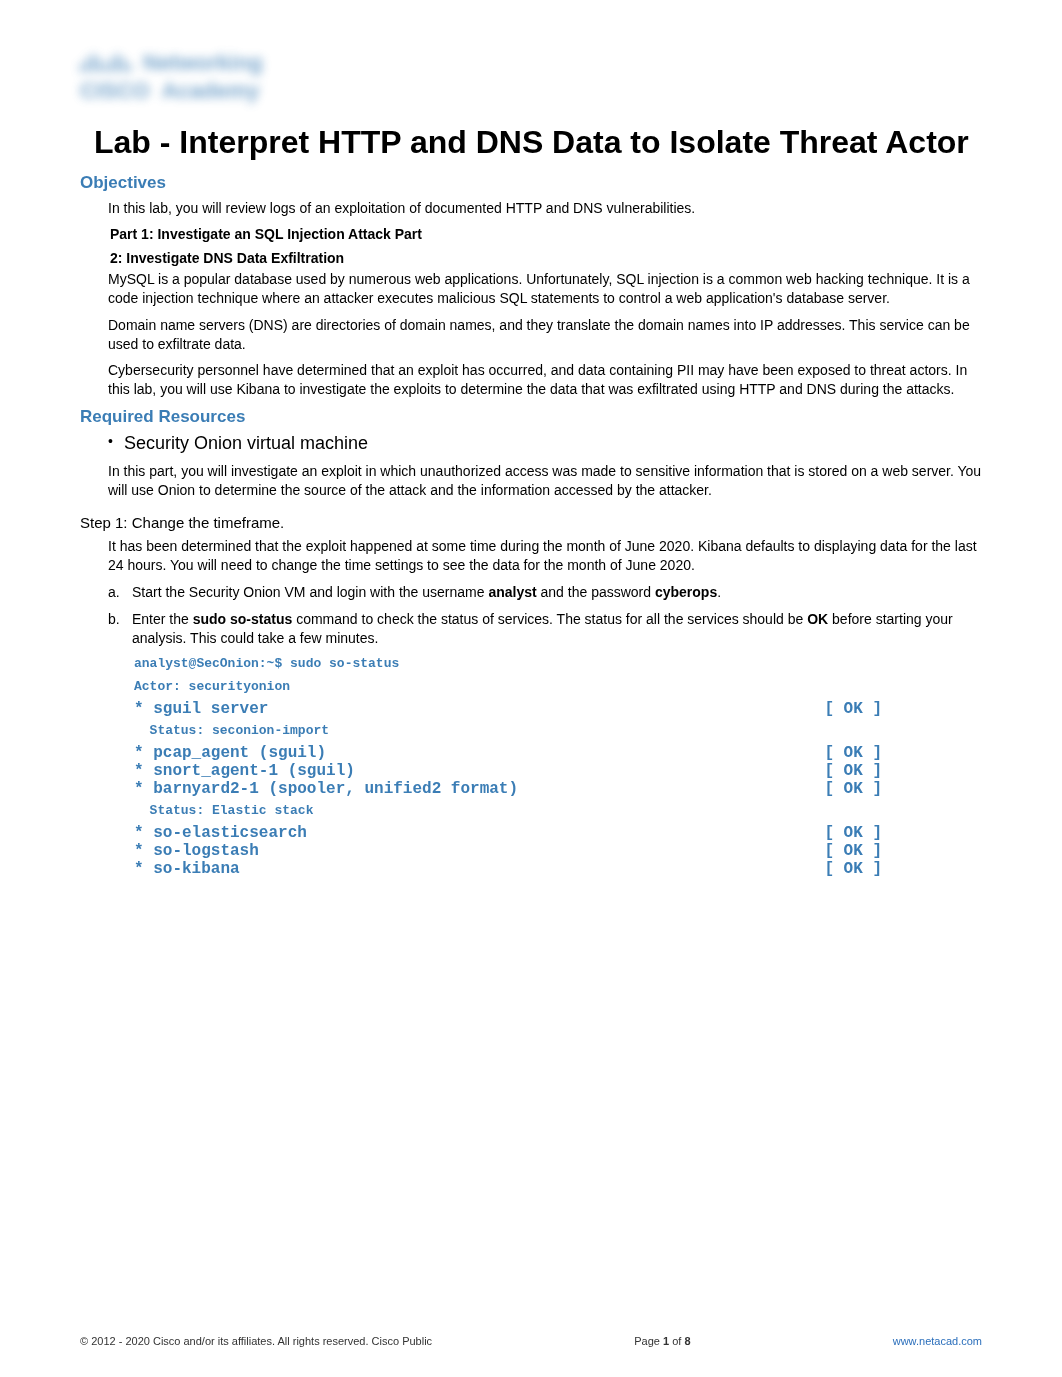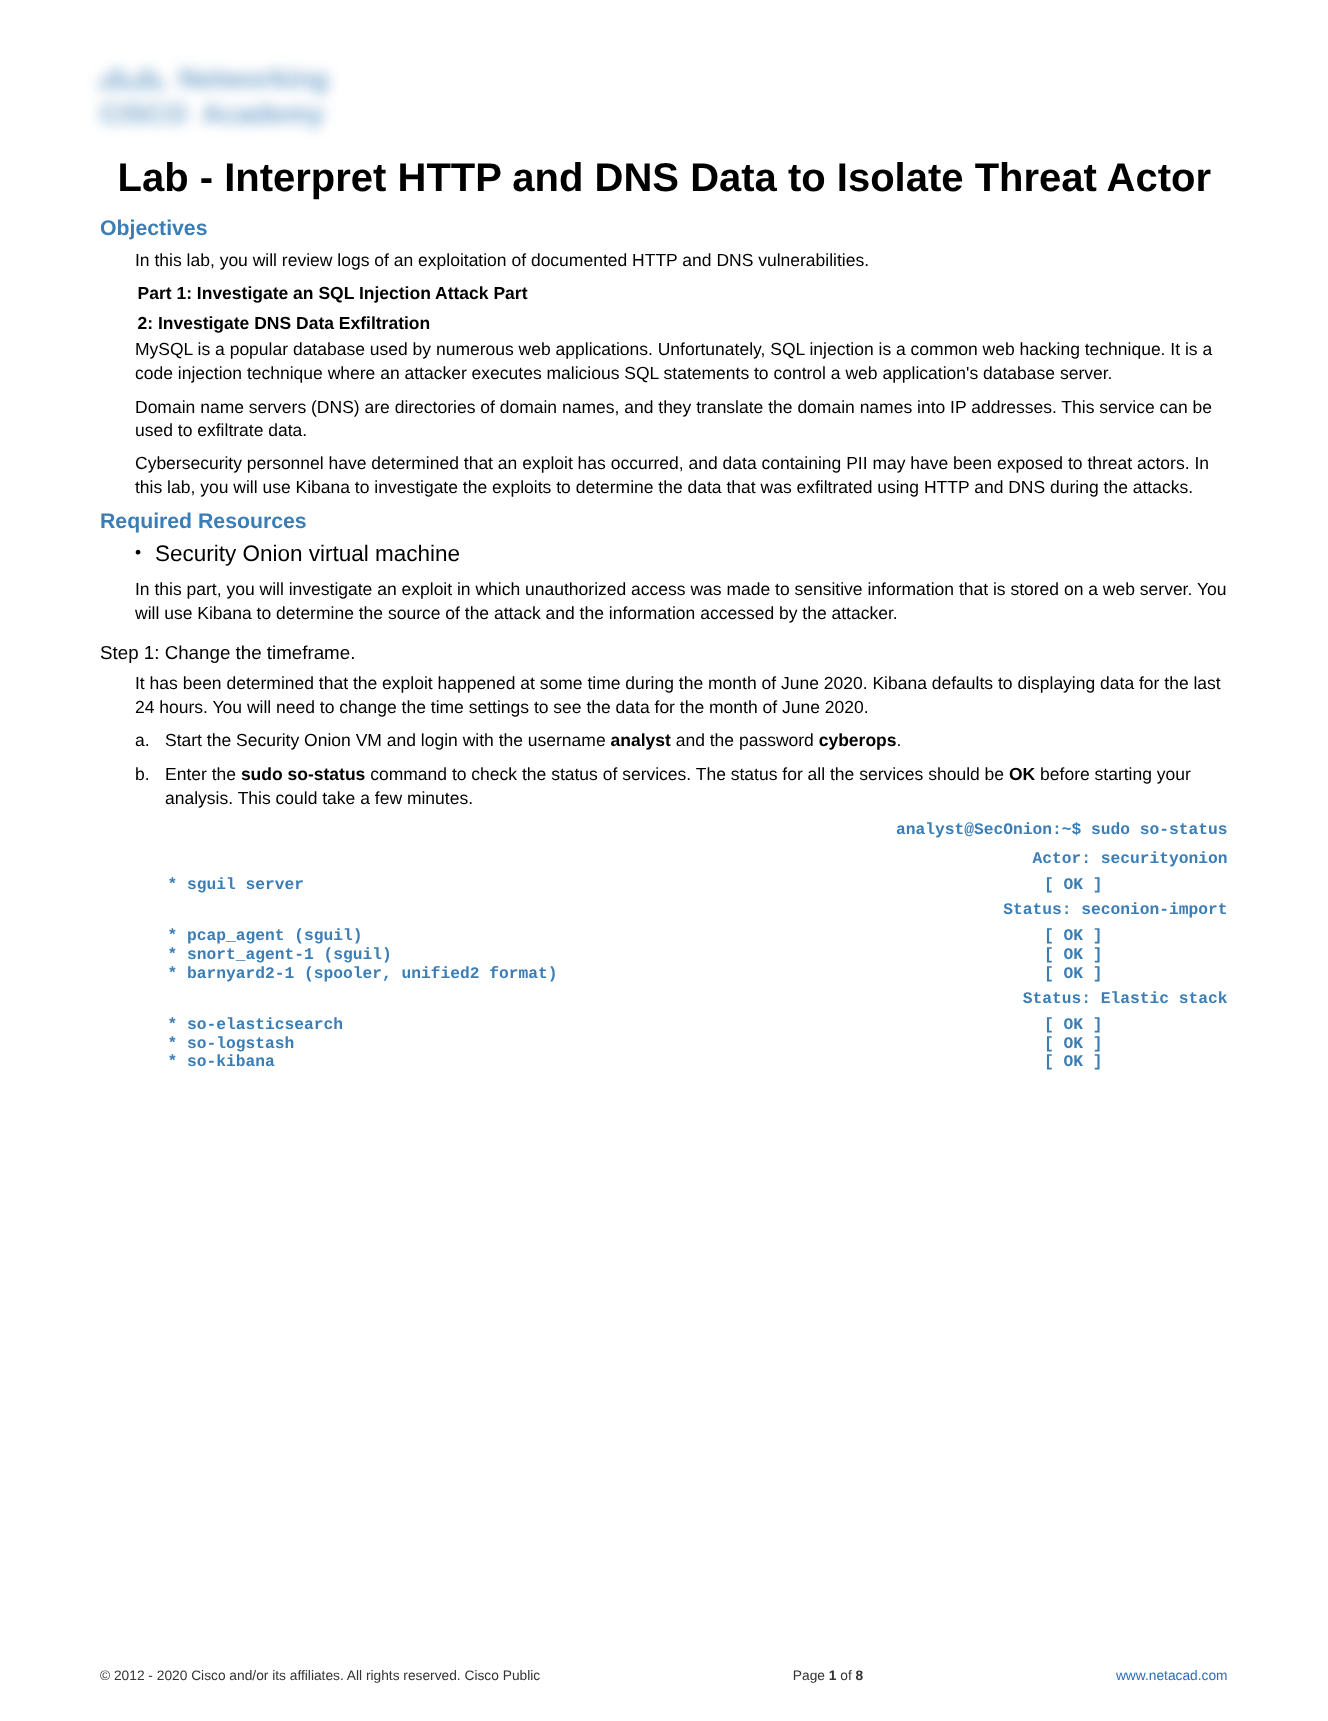--- a/index.html
+++ b/index.html
@@ -108,31 +108,30 @@
       width: 24px;
       flex-shrink: 0;
     }
     .step-content {
       flex: 1;
     }
     .code-block {
       font-family: "Courier New", Courier, monospace;
       font-size: 13px;
       line-height: 1.4;
-      margin: 4px 0 4px 82px;
+      margin: 4px 0 4px 54px;
       white-space: pre;
-      text-align: right;
     }
     .code-blue {
       color: #3b7db5;
       font-weight: bold;
     }
     .status-line {
       font-family: "Courier New", Courier, monospace;
-      font-size: 13px;
+      font-size: 16px;
       display: flex;
       justify-content: space-between;
       margin-left: 54px;
       padding-right: 100px;
       gap: 11px;
     }
     .footer {
       position: absolute;
       bottom: 30px;
       left: 80px;
@@ -183,21 +182,21 @@
 
   <p class="body-text">MySQL is a popular database used by numerous web applications. Unfortunately, SQL injection is a common web hacking technique. It is a code injection technique where an attacker executes malicious SQL statements to control a web application's database server.</p>
   <p class="body-text">Domain name servers (DNS) are directories of domain names, and they translate the domain names into IP addresses. This service can be used to exfiltrate data.</p>
   <p class="body-text">Cybersecurity personnel have determined that an exploit has occurred, and data containing PII may have been exposed to threat actors. In this lab, you will use Kibana to investigate the exploits to determine the data that was exfiltrated using HTTP and DNS during the attacks.</p>
 
   <h2>Required Resources</h2>
   <ul class="bullet-list">
     <li>Security Onion virtual machine</li>
   </ul>
 
-  <p class="body-text">In this part, you will investigate an exploit in which unauthorized access was made to sensitive information that is stored on a web server. You will use Kibana to determine the source of the attack and the information accessed by the attacker.</p>
+  <p class="body-text">In this part, you will investigate an exploit in which unauthorized access was made to sensitive information that is stored on a web server. You will use Onion to determine the source of the attack and the information accessed by the attacker.</p>
 
   <h3>Step 1: Change the timeframe.</h3>
   <p class="body-text">It has been determined that the exploit happened at some time during the month of June 2020. Kibana defaults to displaying data for the last 24 hours. You will need to change the time settings to see the data for the month of June 2020.</p>
 
   <div class="step-list">
     <div class="step-item">
       <span class="step-letter">a.</span>
       <span class="step-content">
         <span>Start the Security Onion VM and login with the username </span><span class="bold">analyst</span><span> and the password </span><span class="bold">cyberops</span><span>.</span>
       </span>

